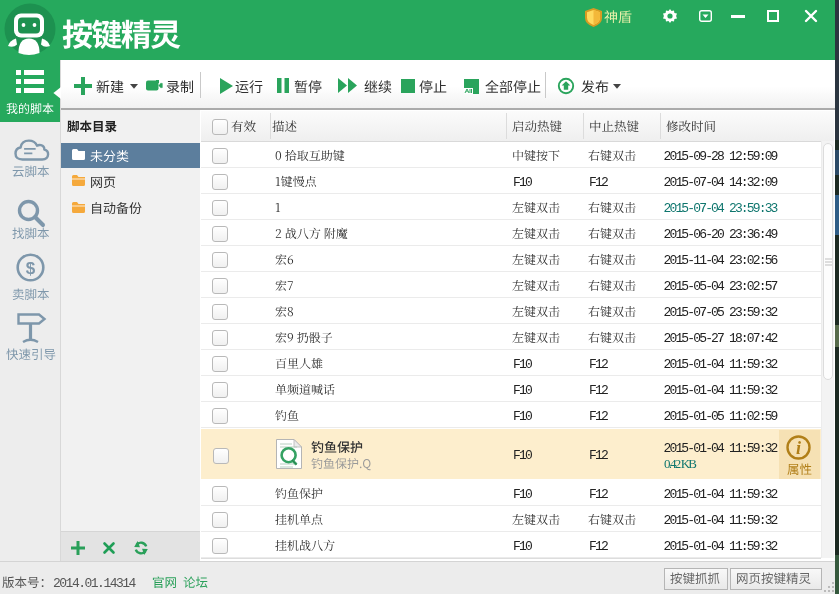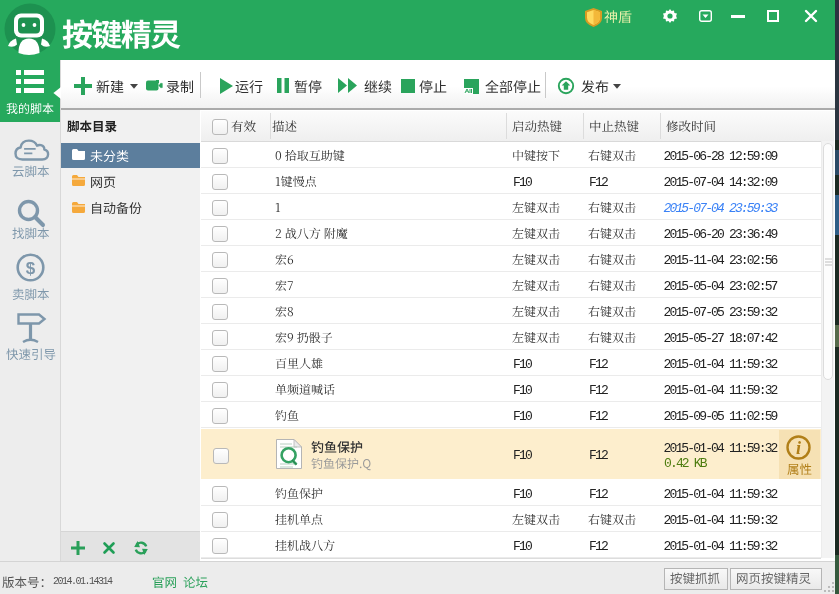--- a/index.html
+++ b/index.html
@@ -276,29 +276,29 @@
 <path d="M10.4 14 L13.8 8 L8 7.8 Z" fill="#2aa05a"></path>
 </svg>
     <div class="" style="left:201px;top:110px;width:620px;height:448px;background:#fff"></div>
     <div class="" style="left:201px;top:111px;width:633px;height:30px;background:linear-gradient(#fbfbfb,#efefef);border-bottom:1px solid #d9d9d9"></div>
     <div class="" style="left:270px;top:113px;width:1px;height:26px;background:#dcdcdc"></div>
     <div class="" style="left:506px;top:113px;width:1px;height:26px;background:#dcdcdc"></div>
     <div class="" style="left:583px;top:113px;width:1px;height:26px;background:#dcdcdc"></div>
     <div class="" style="left:660px;top:113px;width:1px;height:26px;background:#dcdcdc"></div>
     <div class="" style="left:212px;top:118.5px;width:14px;height:14px;border:1px solid #b9b9b9;border-radius:3px;background:linear-gradient(#ffffff,#f0f0f0)"></div>
     <div class="" style="left:212px;top:147.5px;width:14px;height:14px;border:1px solid #b9b9b9;border-radius:3px;background:linear-gradient(#ffffff,#f0f0f0)"></div>
-    <div class="mono" style="left:663.5px;top:149.0px;color:#222;">2015-06-28 12:59:09</div>
+    <div class="mono" style="left:663.5px;top:149.0px;color:#222;">2015-09-28 12:59:09</div>
     <div class="" style="left:201px;top:167px;width:620px;height:1px;background:#ebebeb"></div>
     <div class="" style="left:212px;top:173.5px;width:14px;height:14px;border:1px solid #b9b9b9;border-radius:3px;background:linear-gradient(#ffffff,#f0f0f0)"></div>
     <div class="mono" style="left:513px;top:175.0px;color:#222;">F10</div>
     <div class="mono" style="left:589px;top:175.0px;color:#222;">F12</div>
     <div class="mono" style="left:663.5px;top:175.0px;color:#222;">2015-07-04 14:32:09</div>
     <div class="" style="left:201px;top:193px;width:620px;height:1px;background:#ebebeb"></div>
     <div class="" style="left:212px;top:199.5px;width:14px;height:14px;border:1px solid #b9b9b9;border-radius:3px;background:linear-gradient(#ffffff,#f0f0f0)"></div>
-    <div class="mono" style="left:663.5px;top:201.0px;color:#3b82f6;font-style:italic;">2015-07-04 23:59:33</div>
+    <div class="mono" style="left:663.5px;top:201.0px;color:#0f766e;">2015-07-04 23:59:33</div>
     <div class="" style="left:201px;top:219px;width:620px;height:1px;background:#ebebeb"></div>
     <div class="" style="left:212px;top:225.5px;width:14px;height:14px;border:1px solid #b9b9b9;border-radius:3px;background:linear-gradient(#ffffff,#f0f0f0)"></div>
     <div class="mono" style="left:663.5px;top:227.0px;color:#222;">2015-06-20 23:36:49</div>
     <div class="" style="left:201px;top:245px;width:620px;height:1px;background:#ebebeb"></div>
     <div class="" style="left:212px;top:251.5px;width:14px;height:14px;border:1px solid #b9b9b9;border-radius:3px;background:linear-gradient(#ffffff,#f0f0f0)"></div>
     <div class="mono" style="left:663.5px;top:253.0px;color:#222;">2015-11-04 23:02:56</div>
     <div class="" style="left:201px;top:271px;width:620px;height:1px;background:#ebebeb"></div>
     <div class="" style="left:212px;top:277.5px;width:14px;height:14px;border:1px solid #b9b9b9;border-radius:3px;background:linear-gradient(#ffffff,#f0f0f0)"></div>
     <div class="mono" style="left:663.5px;top:279.0px;color:#222;">2015-05-04 23:02:57</div>
     <div class="" style="left:201px;top:297px;width:620px;height:1px;background:#ebebeb"></div>
@@ -314,21 +314,21 @@
     <div class="mono" style="left:663.5px;top:357.0px;color:#222;">2015-01-04 11:59:32</div>
     <div class="" style="left:201px;top:375px;width:620px;height:1px;background:#ebebeb"></div>
     <div class="" style="left:212px;top:381.5px;width:14px;height:14px;border:1px solid #b9b9b9;border-radius:3px;background:linear-gradient(#ffffff,#f0f0f0)"></div>
     <div class="mono" style="left:513px;top:383.0px;color:#222;">F10</div>
     <div class="mono" style="left:589px;top:383.0px;color:#222;">F12</div>
     <div class="mono" style="left:663.5px;top:383.0px;color:#222;">2015-01-04 11:59:32</div>
     <div class="" style="left:201px;top:401px;width:620px;height:1px;background:#ebebeb"></div>
     <div class="" style="left:212px;top:407.5px;width:14px;height:14px;border:1px solid #b9b9b9;border-radius:3px;background:linear-gradient(#ffffff,#f0f0f0)"></div>
     <div class="mono" style="left:513px;top:409.0px;color:#222;">F10</div>
     <div class="mono" style="left:589px;top:409.0px;color:#222;">F12</div>
-    <div class="mono" style="left:663.5px;top:409.0px;color:#222;">2015-09-05 11:02:59</div>
+    <div class="mono" style="left:663.5px;top:409.0px;color:#222;">2015-01-05 11:02:59</div>
     <div class="" style="left:201px;top:427px;width:620px;height:1px;background:#ebebeb"></div>
     <div class="" style="left:212px;top:485.5px;width:14px;height:14px;border:1px solid #b9b9b9;border-radius:3px;background:linear-gradient(#ffffff,#f0f0f0)"></div>
     <div class="mono" style="left:513px;top:487.0px;color:#222;">F10</div>
     <div class="mono" style="left:589px;top:487.0px;color:#222;">F12</div>
     <div class="mono" style="left:663.5px;top:487.0px;color:#222;">2015-01-04 11:59:32</div>
     <div class="" style="left:201px;top:505px;width:620px;height:1px;background:#ebebeb"></div>
     <div class="" style="left:212px;top:511.5px;width:14px;height:14px;border:1px solid #b9b9b9;border-radius:3px;background:linear-gradient(#ffffff,#f0f0f0)"></div>
     <div class="mono" style="left:663.5px;top:513.0px;color:#222;">2015-01-04 11:59:32</div>
     <div class="" style="left:201px;top:531px;width:620px;height:1px;background:#ebebeb"></div>
     <div class="" style="left:212px;top:537.5px;width:14px;height:14px;border:1px solid #b9b9b9;border-radius:3px;background:linear-gradient(#ffffff,#f0f0f0)"></div>
@@ -342,34 +342,34 @@
 <path d="M0.5 0.5 H18 L25.5 8 V29.5 H0.5 Z" fill="#fff" stroke="#b5b5b5"></path>
 <path d="M18 0.5 V8 H25.5 Z" fill="#ebebeb" stroke="#b5b5b5" stroke-width="0.8"></path>
 <path d="M4 5 H16 M4 8 H21 M4 25 H21 M4 28 H17" stroke="#b8cfc0" stroke-width="1"></path>
 <circle cx="12.6" cy="16.2" r="7" fill="none" stroke="#35a263" stroke-width="2.6"></circle>
 <path d="M16 21 L20.5 25.5" stroke="#35a263" stroke-width="2.6"></path>
 <path d="M16 21 L20.5 25.5" stroke="#2d7d4f" stroke-width="1"></path>
 </svg>
     <div class="mono" style="left:513px;top:448.2px;color:#222;">F10</div>
     <div class="mono" style="left:589px;top:448.2px;color:#222;">F12</div>
     <div class="mono" style="left:663.5px;top:441.2px;color:#222;">2015-01-04 11:59:32</div>
-    <div class="mono" style="left:664px;top:455.7px;color:#4d7c0f;">0.42 KB</div>
+    <div class="mono" style="left:664px;top:455.7px;color:#0f766e;font-family:Liberation Serif, serif;">0.42 KB</div>
     <div class="" style="left:778.5px;top:429.5px;width:41px;height:49px;background:#f6e1b4"></div>
     <svg class="t" style="left:786px;top:435px" width="25" height="25">
 <circle cx="12.5" cy="12.5" r="11" fill="none" stroke="#b17f18" stroke-width="2.4"></circle>
 <text x="12.5" y="19" font-family="Liberation Serif" font-weight="bold" font-style="italic" font-size="18" fill="#b17f18" text-anchor="middle">i</text>
 </svg>
     <div class="" style="left:201px;top:558px;width:620px;height:1px;background:#dddddd"></div>
     <div class="" style="left:821px;top:141px;width:13px;height:417px;background:#f3f3f3;border-left:1px solid #ececec;box-sizing:border-box"></div>
     <div class="" style="left:822.5px;top:143px;width:10.5px;height:237px;background:#fdfdfd;border:1px solid #dcdcdc;border-radius:5px;box-sizing:border-box"></div>
     <svg class="t" style="left:824.5px;top:258px" width="7" height="8">
       <path d="M0 1 H7 M0 4 H7 M0 7 H7" stroke="#bfbfbf" stroke-width="1"></path>
     </svg>
     <div class="" style="left:0;top:561px;width:835px;height:33px;background:#ececec;border-top:1px solid #d4d4d4"></div>
-    <div class="mono" style="left:53px;top:576px;color:#555;font-size:10px;letter-spacing:-1.5px">2014.01.14314</div>
+    <div class="mono" style="left:53px;top:576px;color:#555;font-size:13px;letter-spacing:-1.5px">2014.01.14314</div>
     <div class="" style="left:664px;top:568px;width:62px;height:20px;background:linear-gradient(#f8f8f8,#e9e9e9);border:1px solid #b5b5b5"></div>
     <div class="" style="left:730px;top:568px;width:90px;height:20px;background:linear-gradient(#f8f8f8,#e9e9e9);border:1px solid #b5b5b5"></div>
     <svg class="t" style="left:824px;top:582px" width="10" height="10" fill="#bbb">
 <rect x="8" y="0" width="2" height="2"></rect>
       <rect x="8" y="4" width="2" height="2"></rect>
       <rect x="8" y="8" width="2" height="2"></rect>
 <rect x="4" y="4" width="2" height="2"></rect>
       <rect x="4" y="8" width="2" height="2"></rect>
       <rect x="0" y="8" width="2" height="2"></rect>
 </svg>

